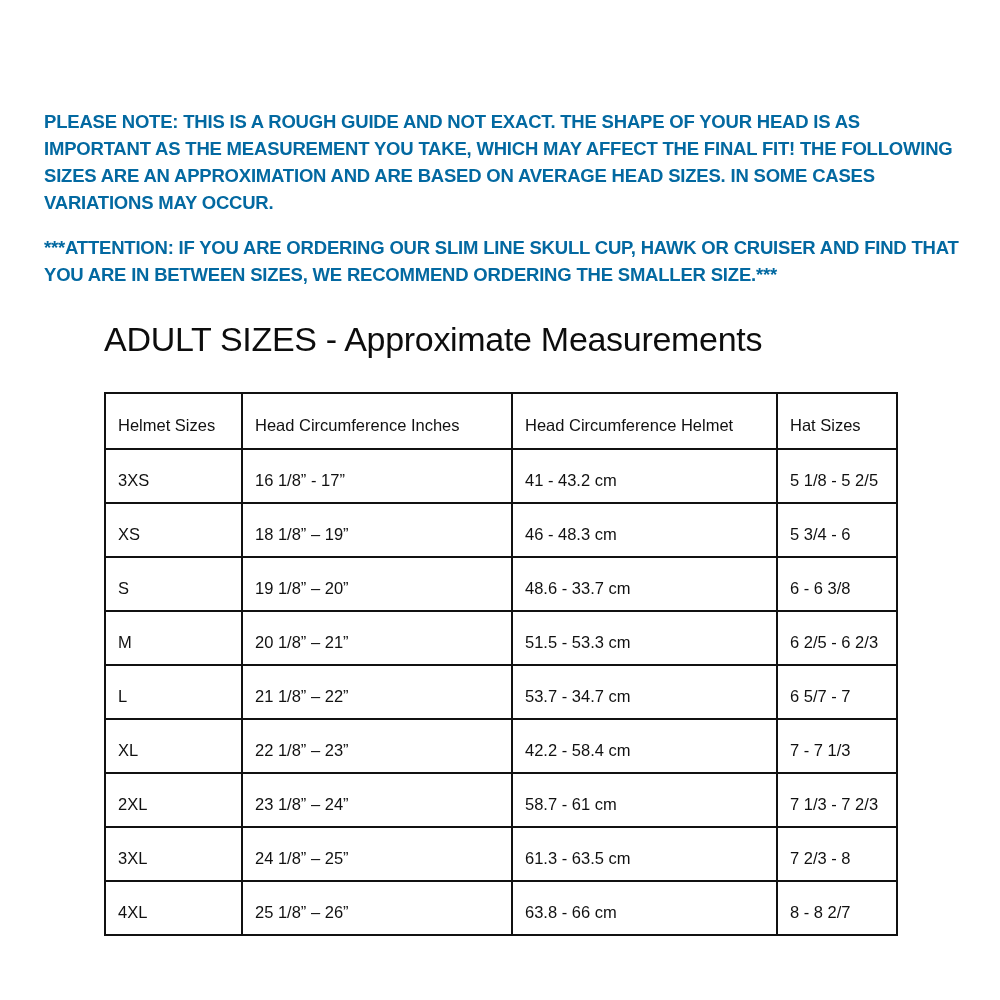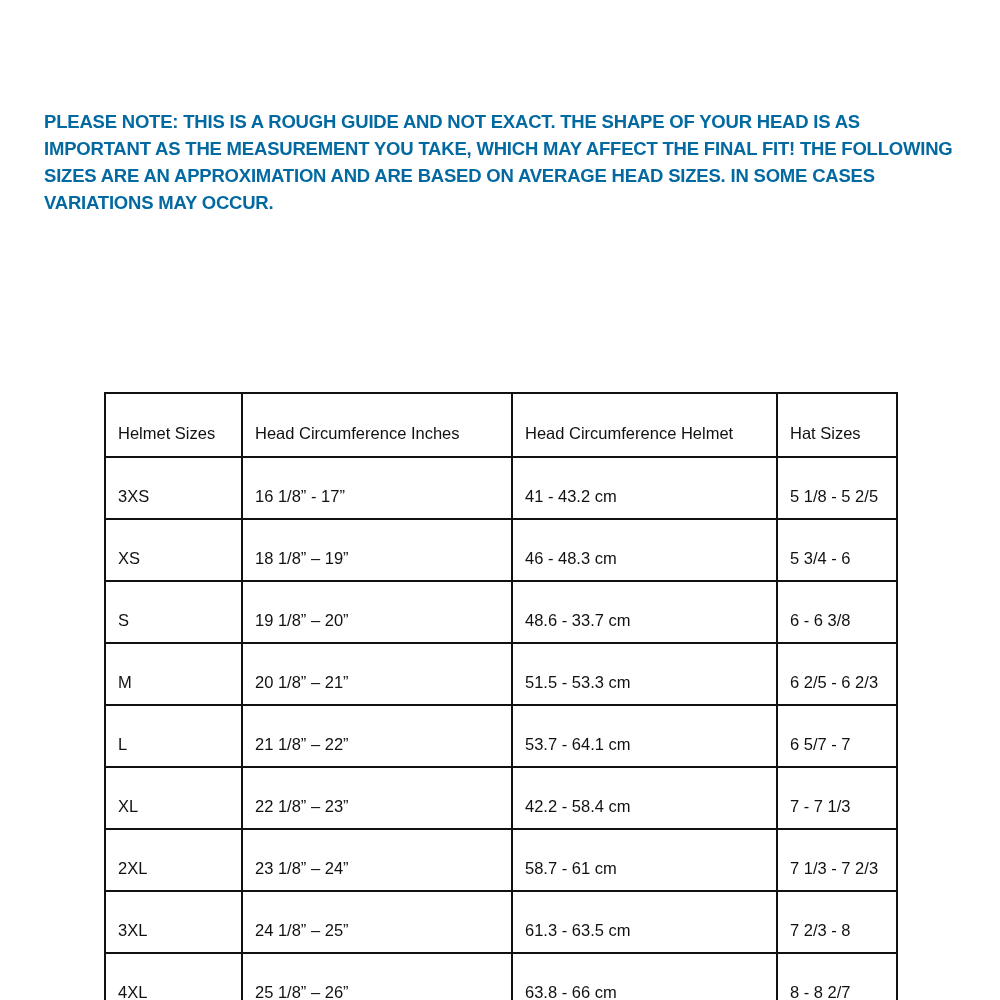--- a/index.html
+++ b/index.html
@@ -53,21 +53,21 @@
     top: 392px;
     width: 792px;
     border-collapse: collapse;
     table-layout: fixed;
   }
   table.size-table th,
   table.size-table td {
     border: 2px solid #111111;
     text-align: left;
     vertical-align: middle;
-    padding: 16px 0 0 12px;
+    padding: 8px 0 0 12px;
     height: 44px;
     font-size: 16.5px;
     font-weight: 400;
     color: #111111;
   }
   table.size-table th {
     font-weight: 400;
     height: 46px;
   }
   col.c0 { width: 137px; }
@@ -79,22 +79,24 @@
     font-size: 17.5px;
   }
 </style>
 </head>
 <body>
 
 <div class="page">
 
   <div class="notes">
     <p class="note-para">PLEASE NOTE: THIS IS A ROUGH GUIDE AND NOT EXACT. THE SHAPE OF YOUR HEAD IS AS IMPORTANT AS THE MEASUREMENT YOU TAKE, WHICH MAY AFFECT THE FINAL FIT! THE FOLLOWING SIZES ARE AN APPROXIMATION AND ARE BASED ON AVERAGE HEAD SIZES. IN SOME CASES VARIATIONS MAY OCCUR.</p>
+    <p class="note-para">***ATTENTION: IF YOU ARE ORDERING OUR SLIM LINE SKULL CUP, HAWK OR CRUISER AND FIND THAT YOU ARE IN BETWEEN SIZES, WE RECOMMEND ORDERING THE SMALLER SIZE.***</p>
   </div>
 
+  <div class="title">ADULT SIZES - Approximate Measurements</div>
 
   <table class="size-table">
     <colgroup>
       <col class="c0">
         <col class="c1">
         <col class="c2">
         <col class="c3">
     </colgroup>
     <thead>
       <tr>
@@ -125,21 +127,21 @@
       </tr>
       <tr>
         <td>M</td>
         <td>20 1/8” – 21”</td>
         <td>51.5 - 53.3 cm</td>
         <td>6 2/5 - 6 2/3</td>
       </tr>
       <tr>
         <td>L</td>
         <td>21 1/8” – 22”</td>
-        <td>53.7 - 64.1 cm</td>
+        <td>53.7 - 34.7 cm</td>
         <td>6 5/7 - 7</td>
       </tr>
       <tr>
         <td>XL</td>
         <td>22 1/8” – 23”</td>
         <td>42.2 - 58.4 cm</td>
         <td>7 - 7 1/3</td>
       </tr>
       <tr>
         <td>2XL</td>

